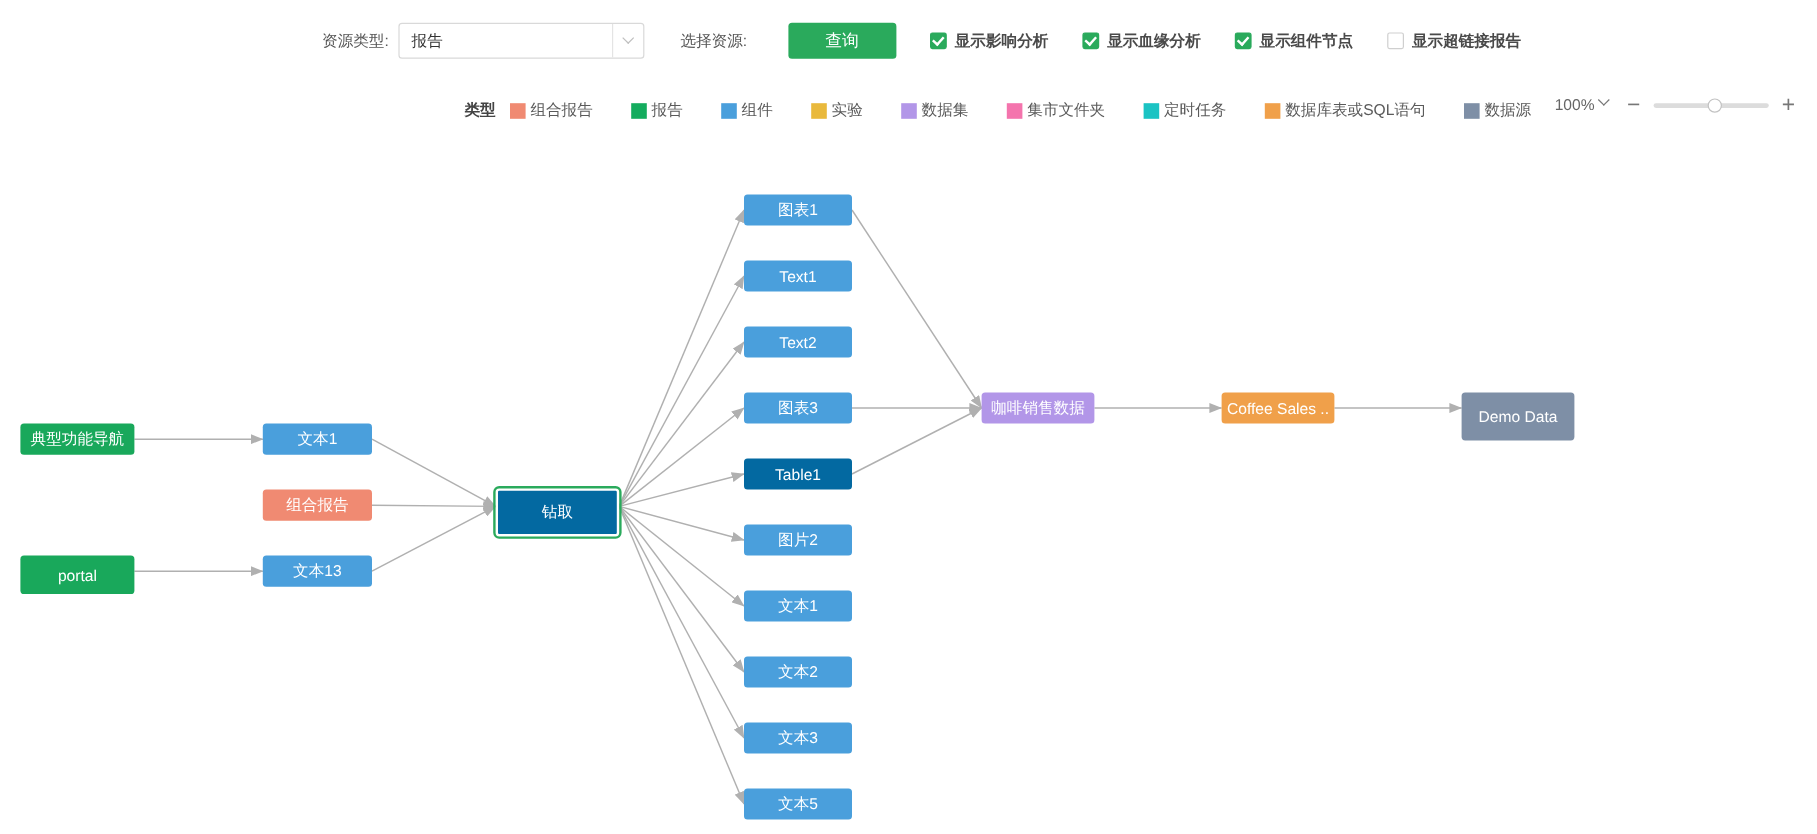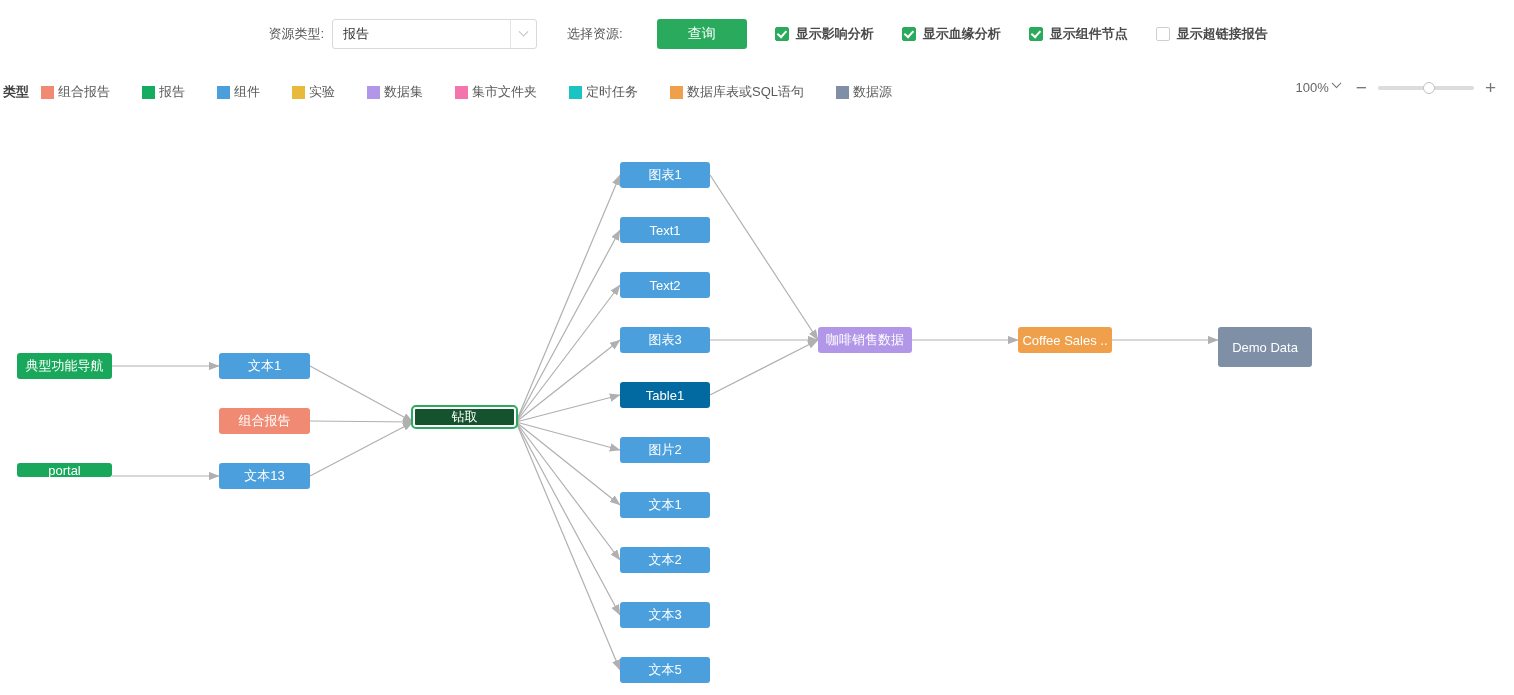--- a/index.html
+++ b/index.html
@@ -80,20 +80,21 @@
     transform: rotate(42deg) translate(-1px,-1px);
   }
   .cbx-label { font-size: 13px; color: #4a4a4a; }
 
   
   #legend {
     position: absolute; left: 0; top: 76px;
     width: 1308px; height: 32px;
     display: flex; align-items: center;
     padding-left: 3px;
+    justify-content: flex-end;
   }
   #legend-title { font-size: 13px; color: #444; font-weight: bold; margin-right: 12px; }
   .legend-item { display: flex; align-items: center; margin-right: 32px; white-space: nowrap; }
   .legend-swatch { width: 13px; height: 13px; flex: none; margin-right: 4px; }
   .legend-text { font-size: 13px; color: #5a5a5a; }
 
   
   #zoom-controls {
     position: absolute; right: 18px; top: 80px;
     display: flex; align-items: center;
@@ -250,33 +251,33 @@
         <line x1="710" y1="230" x2="818" y2="230" stroke="#b0b0b0" stroke-width="1.2" marker-end="url(#arrow)"></line>
         <line x1="710" y1="285" x2="818" y2="230" stroke="#b0b0b0" stroke-width="1.2" marker-end="url(#arrow)"></line>
         <line x1="912" y1="230" x2="1018" y2="230" stroke="#b0b0b0" stroke-width="1.2" marker-end="url(#arrow)"></line>
         <line x1="1112" y1="230" x2="1218" y2="230" stroke="#b0b0b0" stroke-width="1.2" marker-end="url(#arrow)"></line>
       </g>
   </svg>
   <div id="nodes">
       <div class="node" style="left: 17px; top: 243px; width: 95px; height: 26px; background: rgb(25, 168, 91);">
         <span>典型功能导航</span>
       </div>
-      <div class="node" style="left: 17px; top: 353px; width: 95px; height: 14px; background: rgb(25, 168, 91);">
+      <div class="node" style="left: 17px; top: 353px; width: 95px; height: 32px; background: rgb(25, 168, 91);">
         <span>portal</span>
       </div>
       <div class="node" style="left: 219px; top: 243px; width: 91px; height: 26px; background: rgb(74, 159, 220);">
         <span>文本1</span>
       </div>
       <div class="node" style="left: 219px; top: 298px; width: 91px; height: 26px; background: rgb(240, 138, 114);">
         <span>组合报告</span>
       </div>
       <div class="node" style="left: 219px; top: 353px; width: 91px; height: 26px; background: rgb(74, 159, 220);">
         <span>文本13</span>
       </div>
-      <div class="node selected" style="left: 413px; top: 297px; width: 103px; height: 20px; background: #14532d;">
+      <div class="node selected" style="left: 413px; top: 297px; width: 103px; height: 40px; background: #0369a1;">
         <span>钻取</span>
       </div>
       <div class="node" style="left: 620px; top: 52px; width: 90px; height: 26px; background: rgb(74, 159, 220);">
         <span>图表1</span>
       </div>
       <div class="node" style="left: 620px; top: 107px; width: 90px; height: 26px; background: rgb(74, 159, 220);">
         <span>Text1</span>
       </div>
       <div class="node" style="left: 620px; top: 162px; width: 90px; height: 26px; background: rgb(74, 159, 220);">
         <span>Text2</span>

